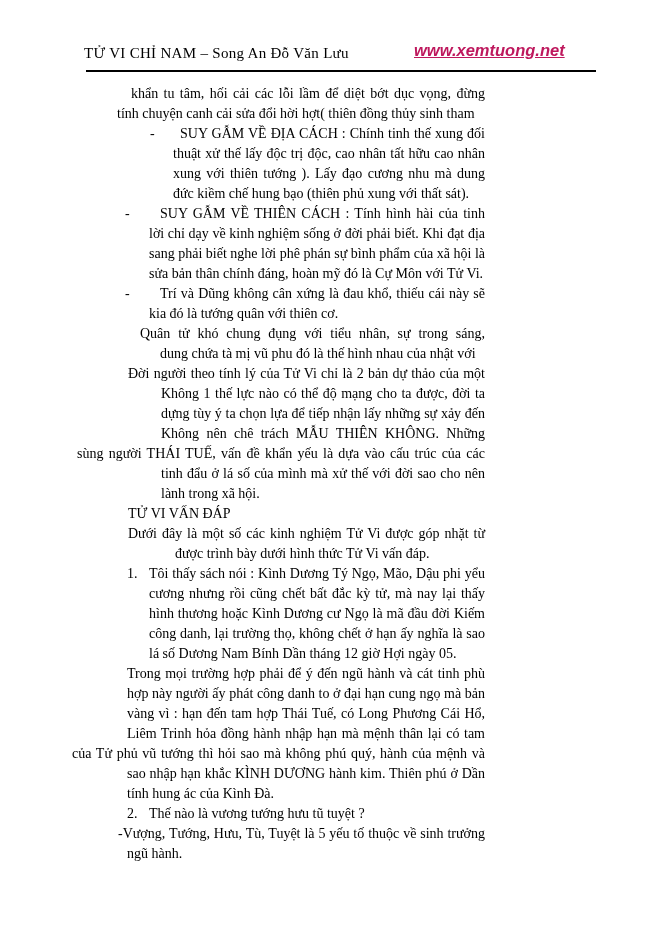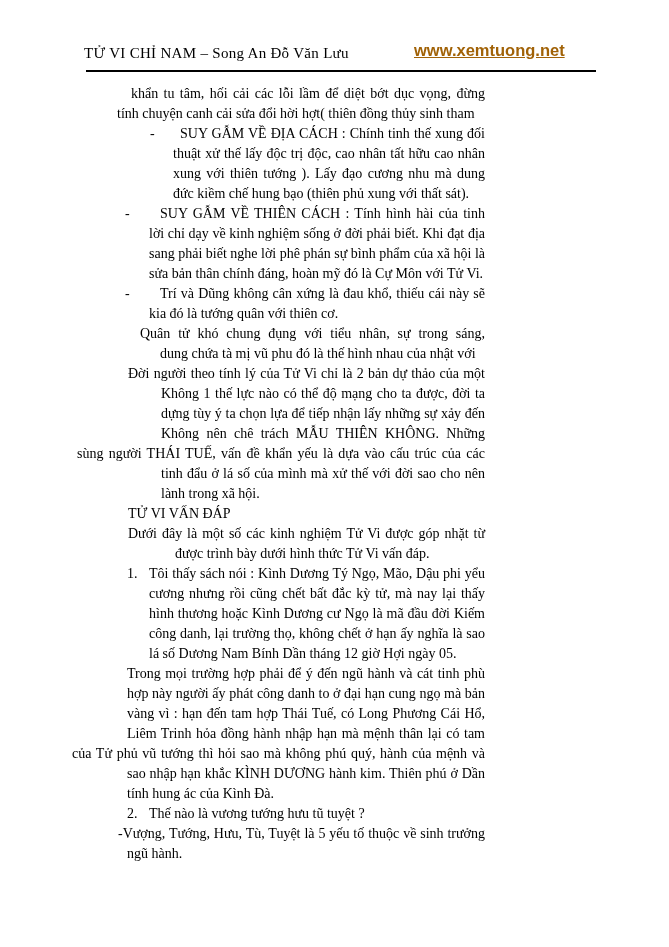--- a/index.html
+++ b/index.html
@@ -46,21 +46,21 @@
   .marker {
     position:absolute; top:0;
     line-height:20px; font-size:14px;
   }
 </style>
 </head>
 <body>
 
 <div class="page">
   <div class="header-title">TỬ VI CHỈ NAM – Song An Đỗ Văn Lưu</div>
-  <div class="header-link" style="color: #a16207;">www.xemtuong.net</div>
+  <div class="header-link" style="color: #be185d; font-style: italic;">www.xemtuong.net</div>
   <div class="header-rule"></div>
   <div class="doc">
       <div class="line j" style="padding-left: 131px;"><span>khẩn tu tâm, hối cải các lỗi lầm để diệt bớt dục vọng, đừng tham lam mà chỉ</span></div>
       <div class="line" style="padding-left: 117px;"><span>tính chuyện canh cải sửa đổi hời hợt( thiên đồng thủy sinh tham lang mộc).</span></div>
       <div class="line j" style="padding-left: 180px;"><span class="marker" style="left: 150px;">-</span><span>SUY GẪM VỀ ĐỊA CÁCH : Chính tinh thế xung đối thấy rõ ràng</span></div>
       <div class="line j" style="padding-left: 173px;"><span>thuật xử thế lấy độc trị độc, cao nhân tất hữu cao nhân trị ( phá quân</span></div>
       <div class="line j" style="padding-left: 173px;"><span>xung với thiên tướng ). Lấy đạo cương nhu mà dung nạp nhau, đạo</span></div>
       <div class="line" style="padding-left: 173px;"><span>đức kiềm chế hung bạo (thiên phủ xung với thất sát).</span></div>
       <div class="line j" style="padding-left: 160px;"><span class="marker" style="left: 125px;">-</span><span>SUY GẪM VỀ THIÊN CÁCH : Tính hình hài của tinh đẩu cho thấy</span></div>
       <div class="line j" style="padding-left: 149px;"><span>lời chỉ dạy về kinh nghiệm sống ở đời phải biết. Khi đạt địa vị cao</span></div>

